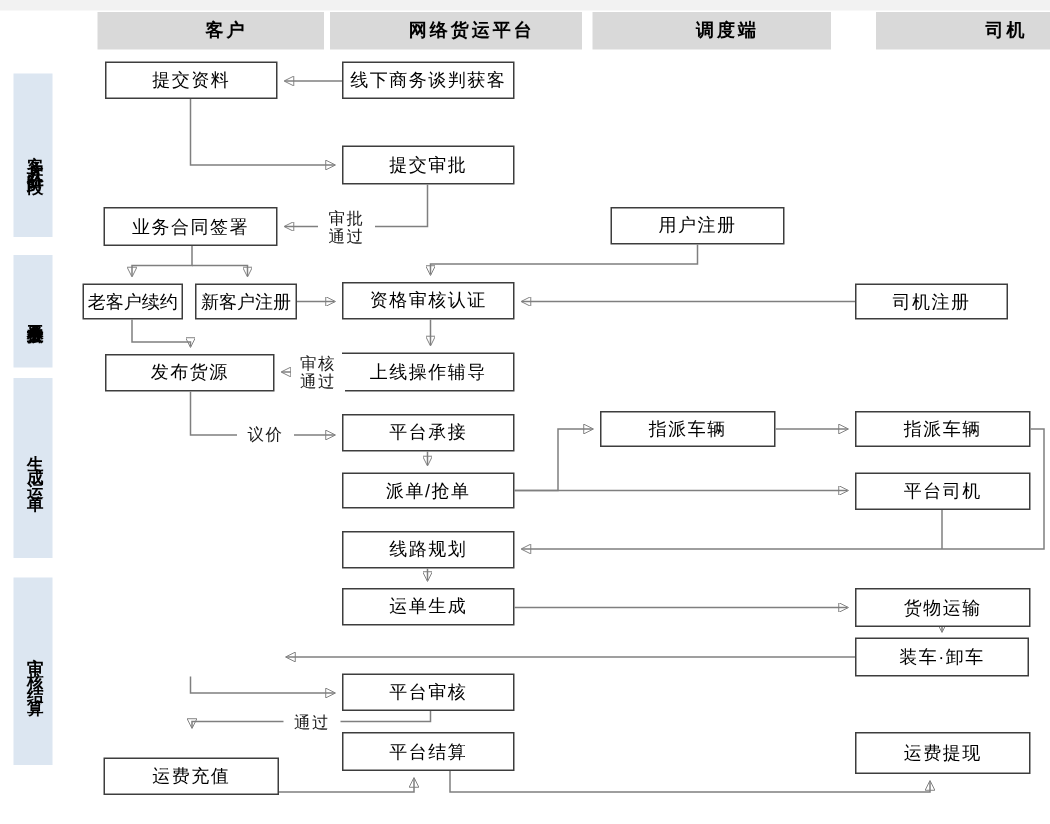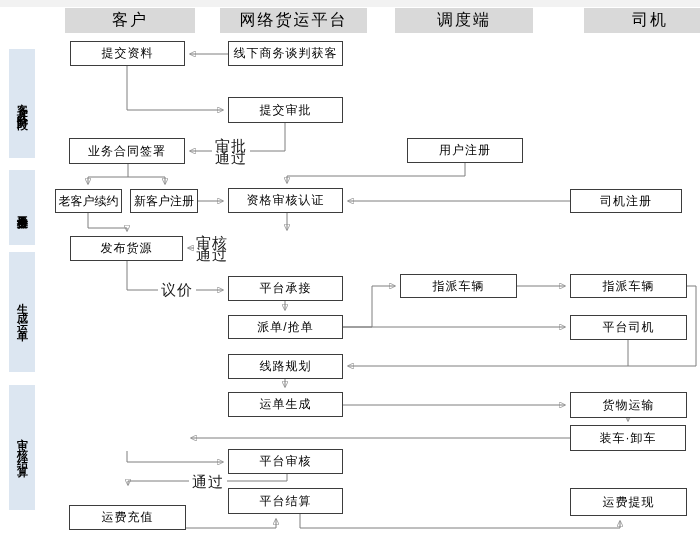--- a/index.html
+++ b/index.html
@@ -3,28 +3,28 @@
 <meta charset="utf-8">
 <style>
   html,body{margin:0;padding:0;background:#fff;}
   body{width:700px;height:549px;position:relative;overflow:hidden;
        font-family:"Liberation Sans",sans-serif;-webkit-font-smoothing:antialiased;}
   .topstrip{position:absolute;left:0;top:0;width:700px;height:7px;background:#f2f2f2;}
   .canvas{position:absolute;inset:0;}
   svg.wires{position:absolute;left:0;top:0;width:700px;height:549px;}
   svg.wires path{fill:none;stroke:#7f7f7f;stroke-width:1;}
   .hdr{position:absolute;background:#d9d9d9;display:flex;align-items:center;justify-content:center;
-       font-weight:normal;font-size:16px;color:#000;letter-spacing:2px;}
+       font-weight:bold;font-size:12px;color:#000;letter-spacing:2px;padding-left:21px;}
   .stage{position:absolute;background:#dce6f1;display:flex;align-items:center;justify-content:center;
        font-weight:bold;font-size:11px;color:#000;
        writing-mode:vertical-rl;text-orientation:upright;}
   .node{position:absolute;background:#fff;border:1.5px solid #3d3d3d;box-sizing:border-box;
        display:flex;align-items:center;justify-content:center;font-size:12px;color:#000;
        letter-spacing:1px;white-space:nowrap;}
-  .elabel{position:absolute;background:#fff;font-size:15px;color:#1a1a1a;letter-spacing:1px;
+  .elabel{position:absolute;background:#fff;font-size:11px;color:#1a1a1a;letter-spacing:1px;
        display:flex;align-items:center;justify-content:center;text-align:center;
        white-space:pre-line;line-height:12px;padding:0 1px;}
 </style>
 </head>
 <body>
 
 <div class="canvas">
 
   <div class="topstrip"></div>
 
@@ -73,22 +73,23 @@
   <div class="stage" style="left:9px;top:385px;width:26px;height:125px;letter-spacing:9px">审核结算</div>
 
   <div class="node" style="left:70px;top:41px;width:115px;height:25px">提交资料</div>
   <div class="node" style="left:228px;top:41px;width:115px;height:25px">线下商务谈判获客</div>
   <div class="node" style="left:228px;top:97px;width:115px;height:26px">提交审批</div>
   <div class="node" style="left:407px;top:138px;width:116px;height:25px">用户注册</div>
   <div class="node" style="left:69px;top:138px;width:116px;height:26px">业务合同签署</div>
   <div class="node" style="left:55px;top:189px;width:67px;height:24px;letter-spacing:0">老客户续约</div>
   <div class="node" style="left:130px;top:189px;width:68px;height:24px;letter-spacing:0">新客户注册</div>
   <div class="node" style="left:228px;top:188px;width:115px;height:25px">资格审核认证</div>
-  <div class="node" style="left:570px;top:189px;width:112px;height:24px">司机注册</div>
+  <div class="node" style="left:570px;top:189px;width:102px;height:24px">司机注册</div>
   <div class="node" style="left:70px;top:236px;width:113px;height:25px">发布货源</div>
+  <div class="node" style="left:228px;top:235px;width:115px;height:26px">上线操作辅导</div>
   <div class="node" style="left:228px;top:276px;width:115px;height:25px">平台承接</div>
   <div class="node" style="left:400px;top:274px;width:117px;height:24px">指派车辆</div>
   <div class="node" style="left:570px;top:274px;width:117px;height:24px">指派车辆</div>
   <div class="node" style="left:228px;top:315px;width:115px;height:24px">派单/抢单</div>
   <div class="node" style="left:570px;top:315px;width:117px;height:25px">平台司机</div>
   <div class="node" style="left:228px;top:354px;width:115px;height:25px">线路规划</div>
   <div class="node" style="left:228px;top:392px;width:115px;height:25px">运单生成</div>
   <div class="node" style="left:570px;top:392px;width:117px;height:26px">货物运输</div>
   <div class="node" style="left:570px;top:425px;width:116px;height:26px">装车·卸车</div>
   <div class="node" style="left:228px;top:449px;width:115px;height:25px">平台审核</div>

